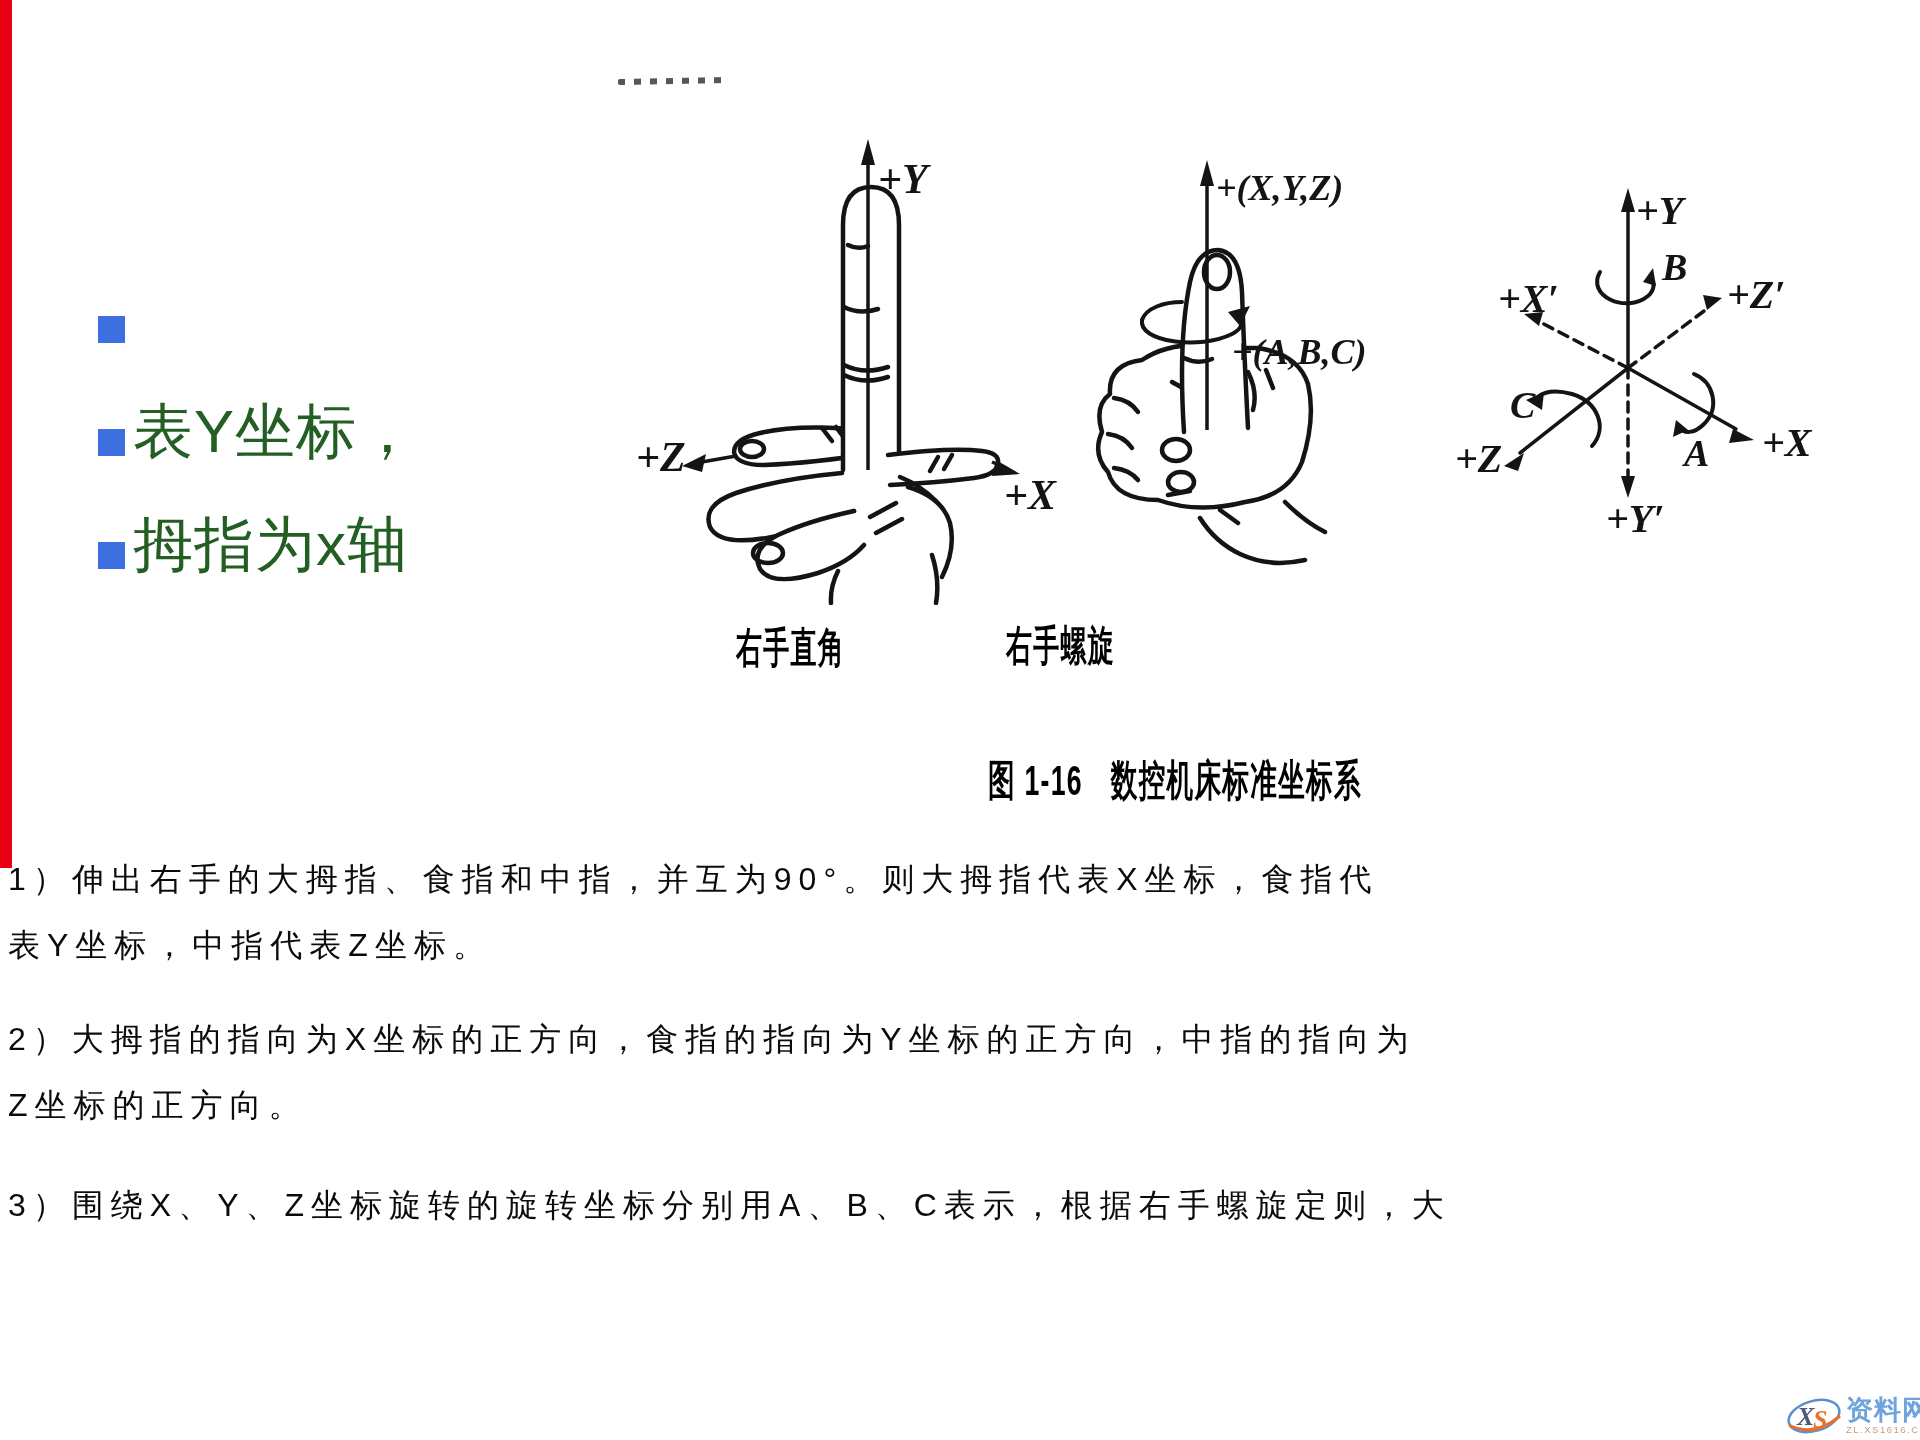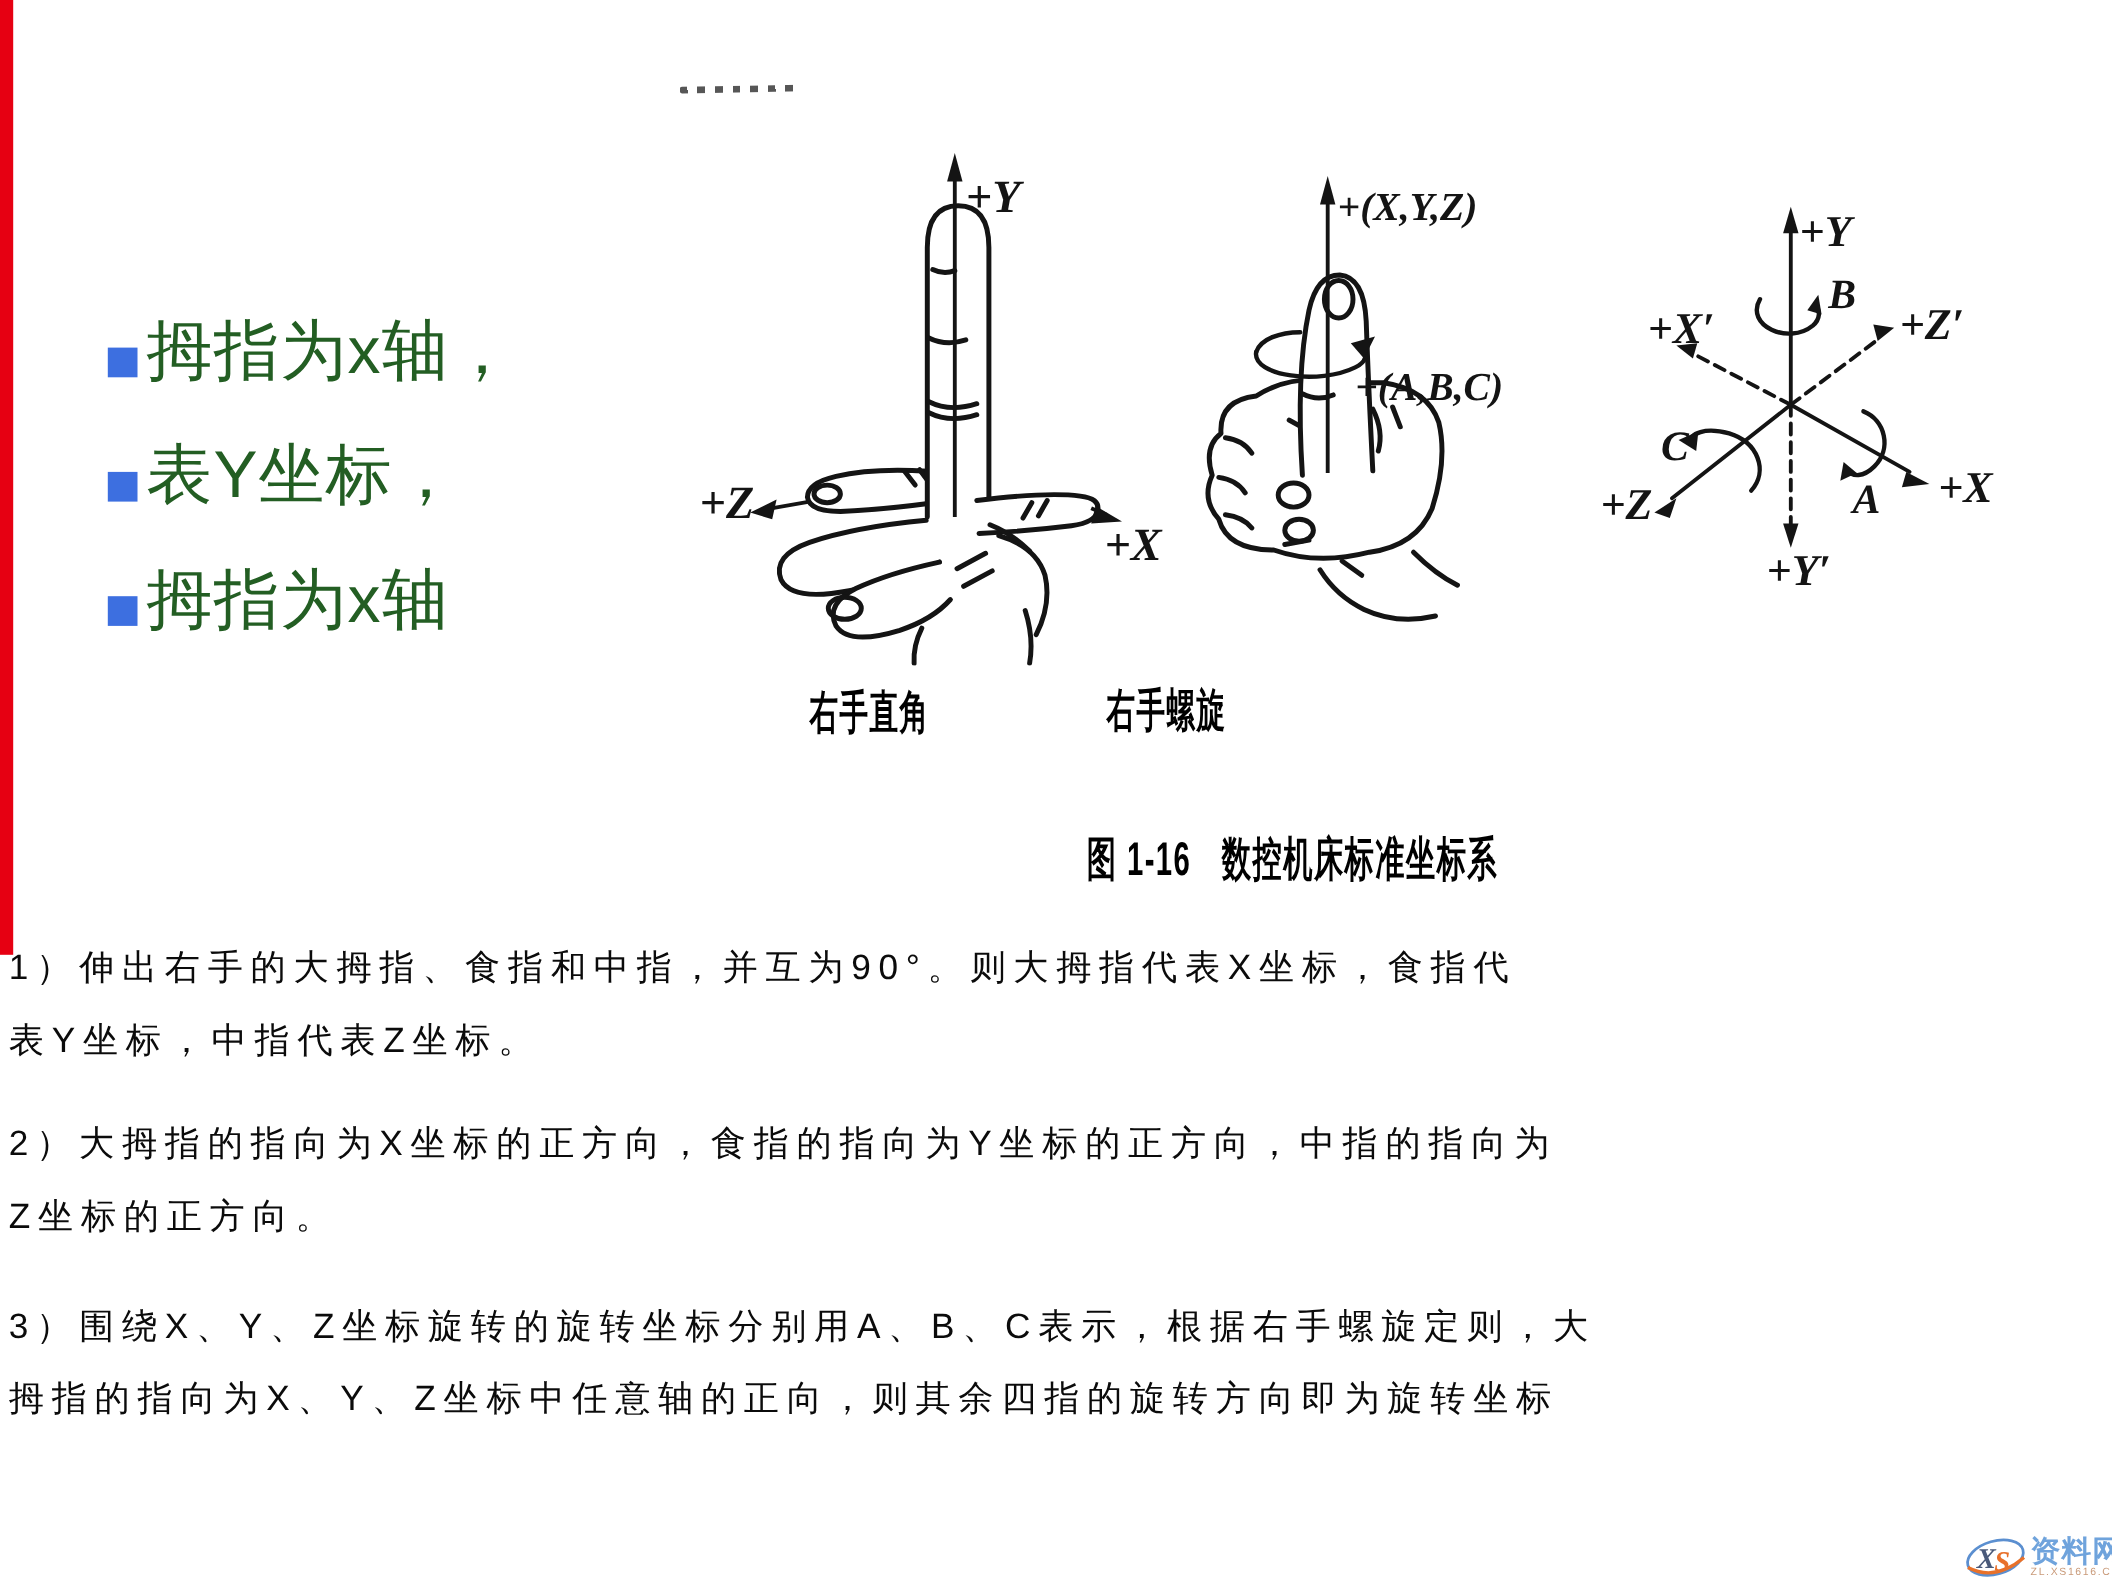--- a/index.html
+++ b/index.html
@@ -43,21 +43,20 @@
 </style>
 </head>
 <body>
 
 <div class="redbar"></div>
 <div class="scan-dashes"></div>
 
 <div class="bullets">
   <div class="bullet-row">
     <span class="bullet-sq"></span>
-    <span class="bullet-text">拇指为x轴，</span>
   </div>
   <div class="bullet-row">
     <span class="bullet-sq"></span>
     <span class="bullet-text">表Y坐标，</span>
   </div>
   <div class="bullet-row">
     <span class="bullet-sq"></span>
     <span class="bullet-text">拇指为x轴</span>
   </div>
 </div>
@@ -176,21 +175,20 @@
 <div class="para p1">
   <div class="line">1）伸出右手的大拇指、食指和中指，并互为90°。则大拇指代表X坐标，食指代</div>
   <div class="line">表Y坐标，中指代表Z坐标。</div>
 </div>
 <div class="para p2">
   <div class="line">2）大拇指的指向为X坐标的正方向，食指的指向为Y坐标的正方向，中指的指向为</div>
   <div class="line">Z坐标的正方向。</div>
 </div>
 <div class="para p3">
   <div class="line">3）围绕X、Y、Z坐标旋转的旋转坐标分别用A、B、C表示，根据右手螺旋定则，大</div>
-  <div class="line">拇指的指向为X、Y、Z坐标中任意轴的正向，则其余四指的旋转方向即为旋转坐标</div>
 </div>
 
 <div class="watermark">
   <svg width="58" height="46" viewBox="0 0 58 46">
     <ellipse cx="28" cy="24" rx="26" ry="15" fill="none" stroke="#5b8fd0" stroke-width="2.5" transform="rotate(-16 28 24)"></ellipse>
     <path d="M 3,33 Q 28,46 54,24" fill="none" stroke="#e8712a" stroke-width="3"></path>
     <text x="11" y="33" font-family="'Liberation Serif',serif" font-style="italic" font-weight="bold" font-size="26" fill="#4a5a7a">X</text>
     <text x="27" y="36" font-family="'Liberation Serif',serif" font-style="italic" font-weight="bold" font-size="26" fill="#e8702a">S</text>
   </svg>
   <div class="wm-col">

